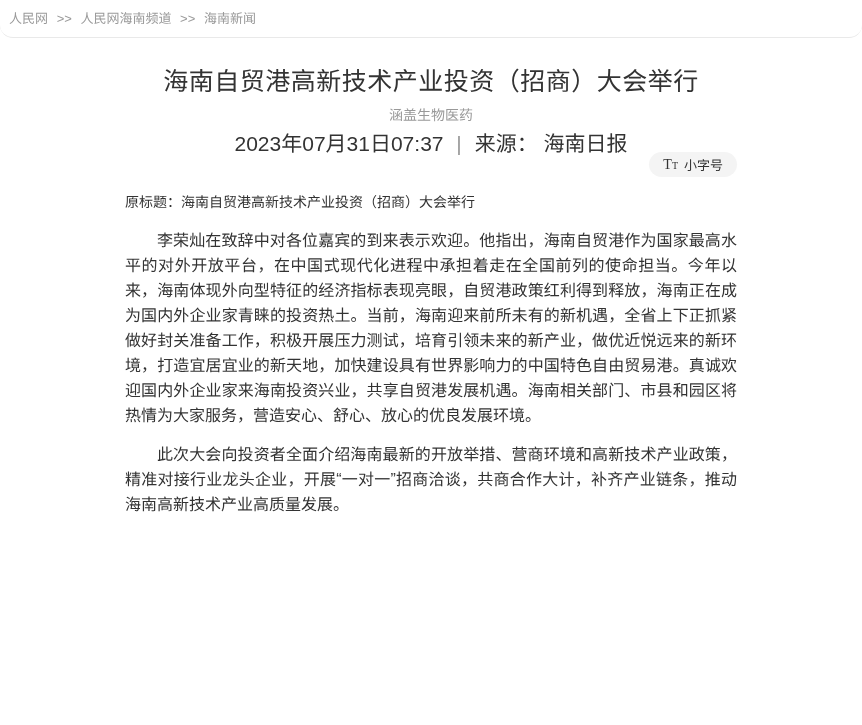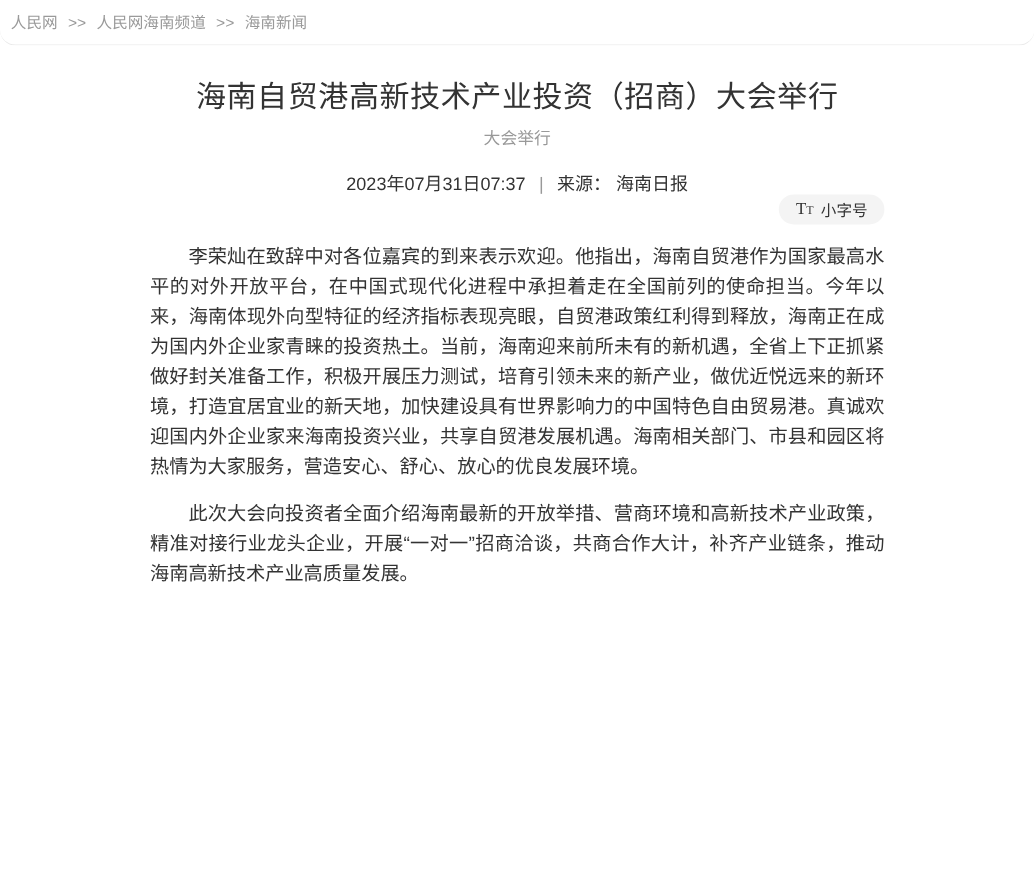--- a/index.html
+++ b/index.html
@@ -34,22 +34,22 @@
     color: #333333;
     line-height: 30px;
   }
   .article-subtitle {
     margin-top: 11px;
     font-size: 14px;
     color: #999999;
     line-height: 17px;
   }
   .article-meta {
-    margin-top: 21px;
-    font-size: 15px;
+    margin-top: 11px;
+    font-size: 21px;
     color: #333333;
     line-height: 17px;
   }
   .meta-sep { margin: 0 7px; color: #999999; }
 
   
   .toolbar {
     width: 612px;
     margin: 0 auto;
     display: flex;
@@ -106,35 +106,38 @@
 <nav class="breadcrumb-bar">
   <span class="crumb">人民网</span>
   <span class="crumb-sep">&gt;&gt;</span>
   <span class="crumb">人民网海南频道</span>
   <span class="crumb-sep">&gt;&gt;</span>
   <span class="crumb">海南新闻</span>
 </nav>
 
 <header class="article-header">
   <h1 class="article-title">海南自贸港高新技术产业投资（招商）大会举行</h1>
-  <div class="article-subtitle">大会举行</div>
+  <div class="article-subtitle">涵盖生物医药</div>
   <div class="article-meta">
     <span>2023年07月31日07:37</span>
     <span class="meta-sep">|</span>
     <span>来源：</span>
     <span>海南日报</span>
   </div>
 </header>
 
 <div class="toolbar">
   <button class="font-size-btn">
     <span class="tt-icon">
       <span class="icon-T-large">T</span>
       <span class="icon-T-small">T</span>
     </span>
     <span>小字号</span>
   </button>
 </div>
 
 <article class="article-body">
+  <p class="original-title">
+    <span>原标题：</span><span>海南自贸港高新技术产业投资（招商）大会举行</span>
+  </p>
   <p class="para">李荣灿在致辞中对各位嘉宾的到来表示欢迎。他指出，海南自贸港作为国家最高水平的对外开放平台，在中国式现代化进程中承担着走在全国前列的使命担当。今年以来，海南体现外向型特征的经济指标表现亮眼，自贸港政策红利得到释放，海南正在成为国内外企业家青睐的投资热土。当前，海南迎来前所未有的新机遇，全省上下正抓紧做好封关准备工作，积极开展压力测试，培育引领未来的新产业，做优近悦远来的新环境，打造宜居宜业的新天地，加快建设具有世界影响力的中国特色自由贸易港。真诚欢迎国内外企业家来海南投资兴业，共享自贸港发展机遇。海南相关部门、市县和园区将热情为大家服务，营造安心、舒心、放心的优良发展环境。</p>
   <p class="para">此次大会向投资者全面介绍海南最新的开放举措、营商环境和高新技术产业政策，精准对接行业龙头企业，开展“一对一”招商洽谈，共商合作大计，补齐产业链条，推动海南高新技术产业高质量发展。</p>
 </article>
 
 </body></html>

